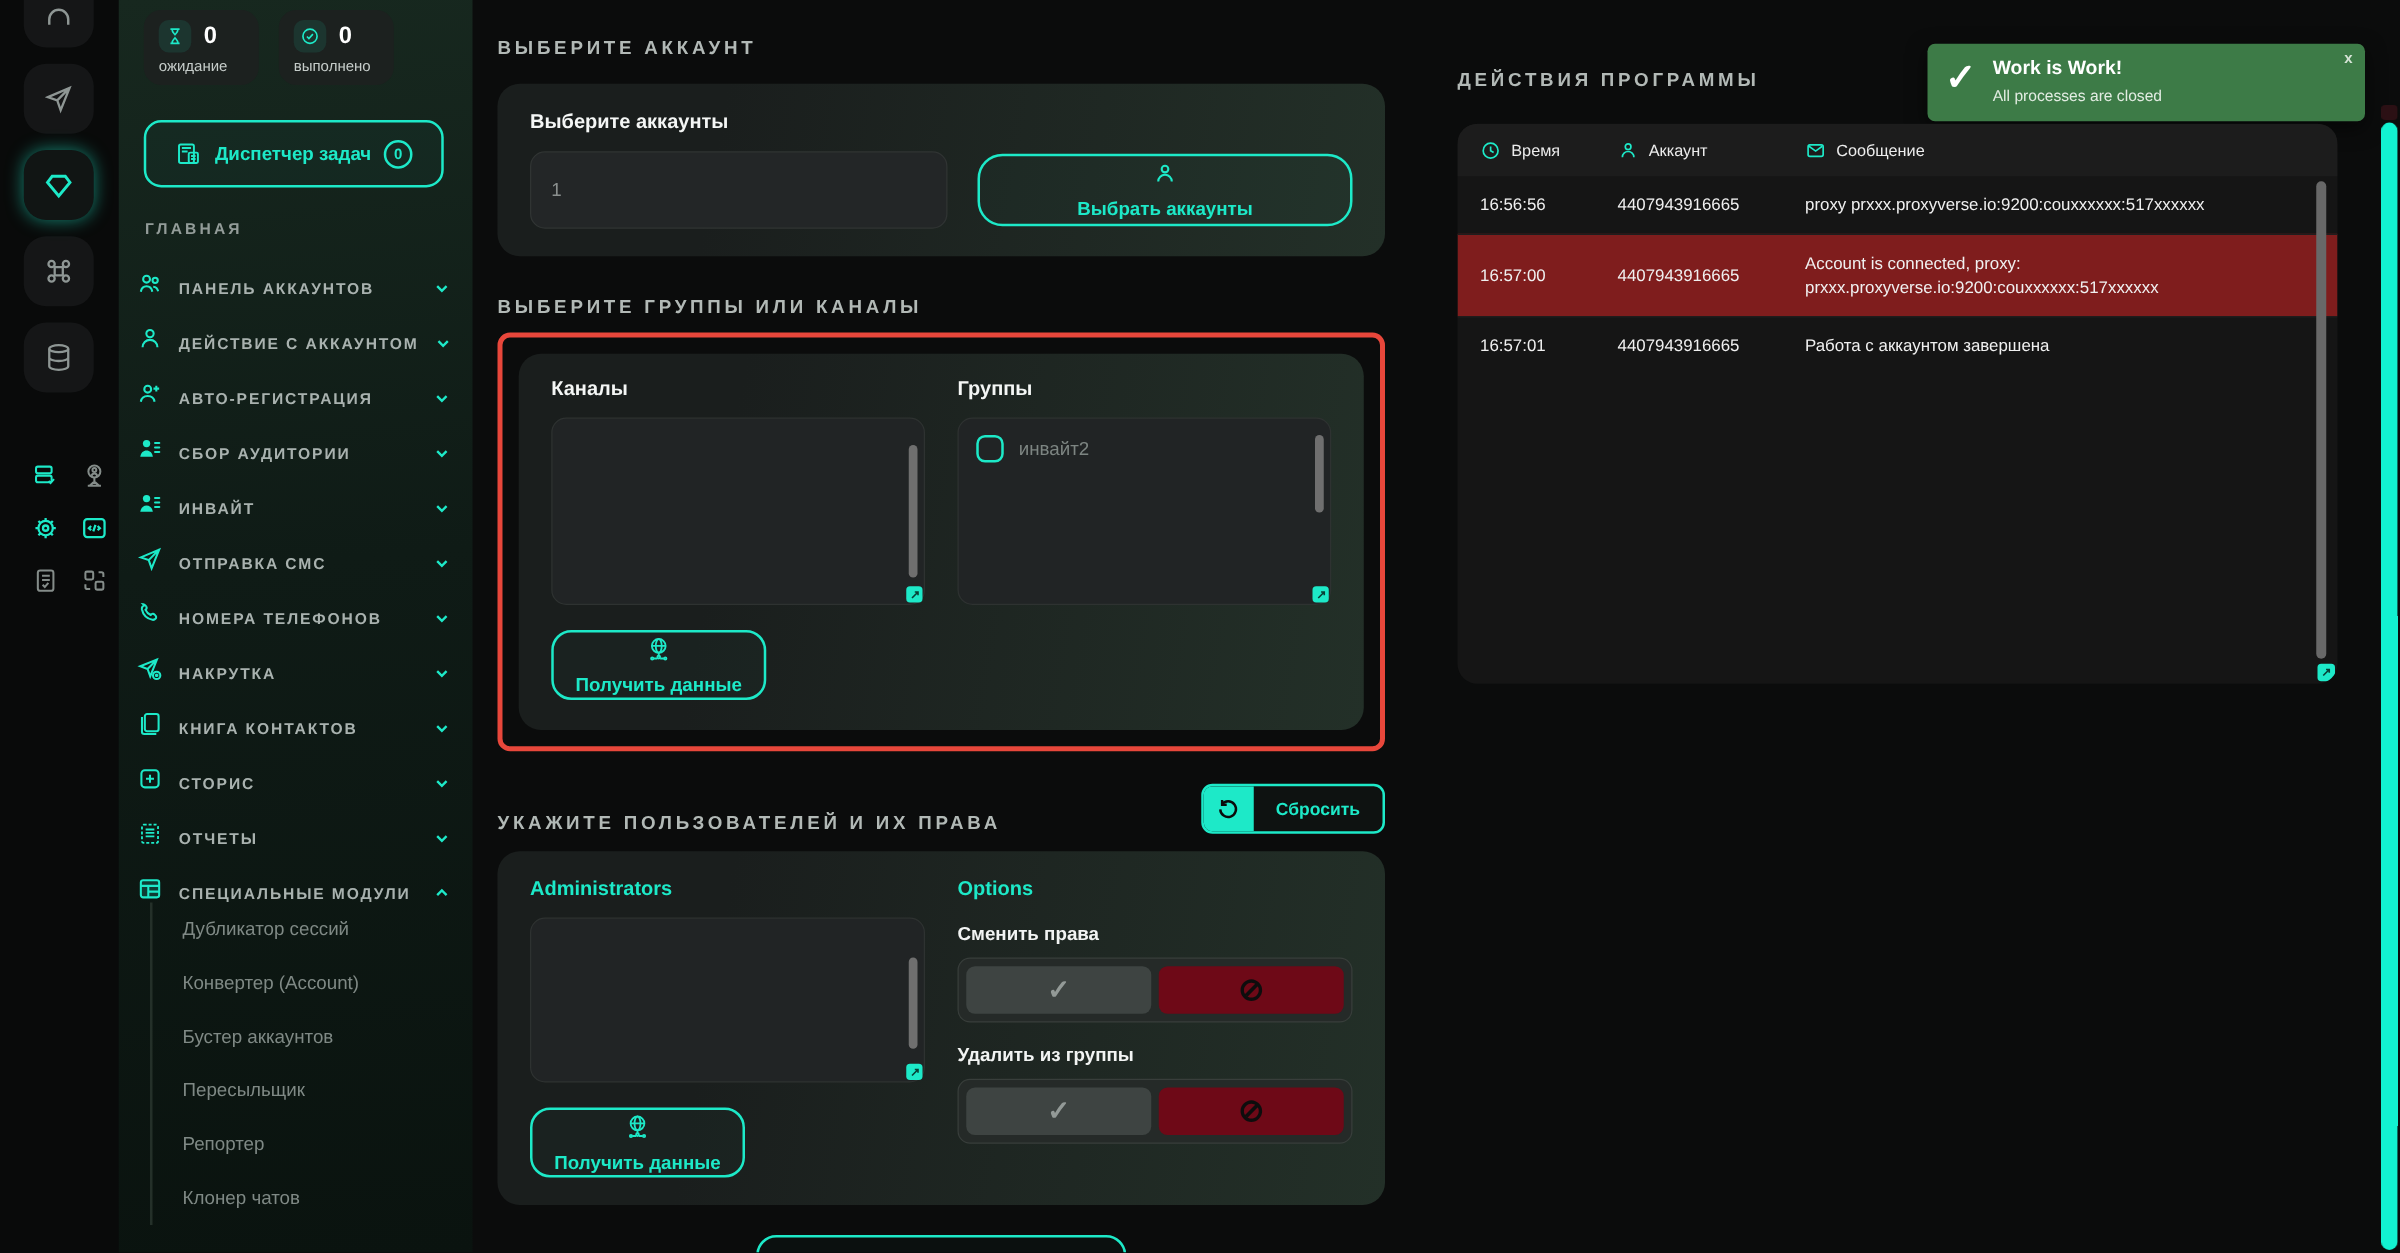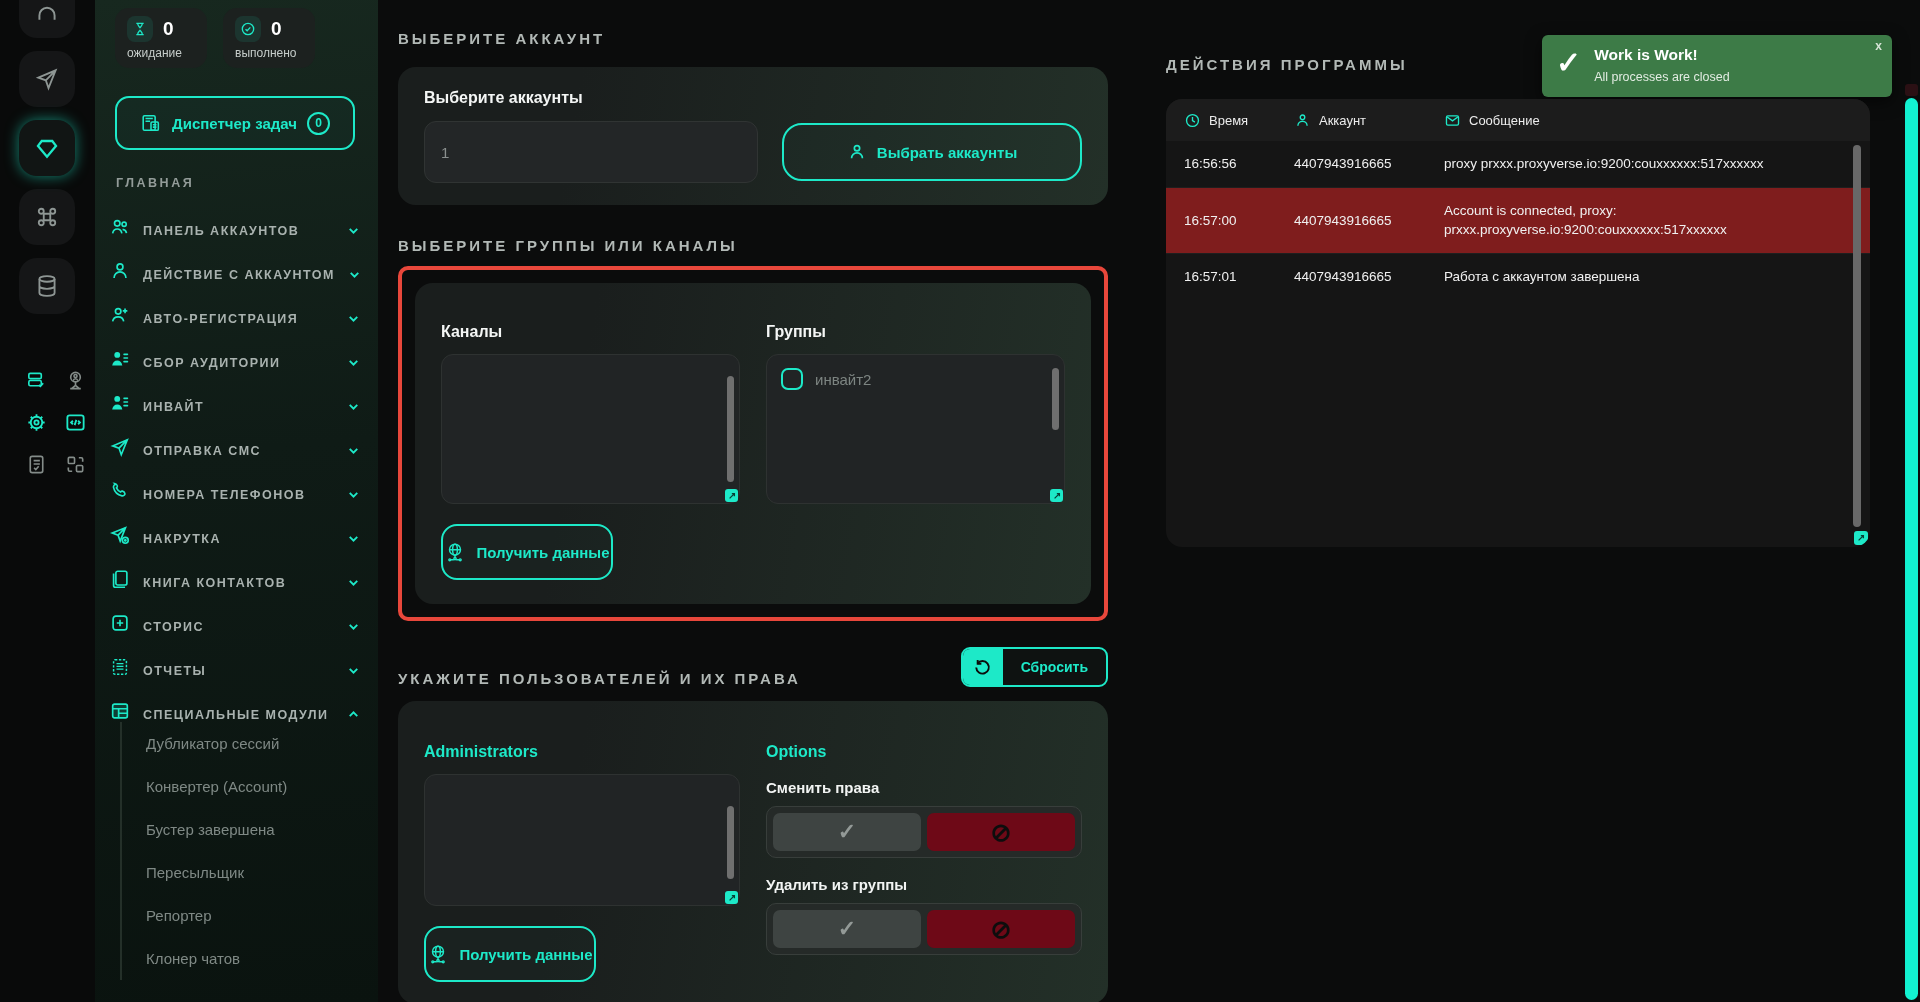--- a/index.html
+++ b/index.html
@@ -41,26 +41,26 @@
 
   
   .content{width:762px;flex-shrink:0;padding:30px 32px 0 20px;}
   .sect-title{font-size:15px;font-weight:bold;letter-spacing:3px;color:#b2b9b6;}
   .card{background:linear-gradient(100deg,#1a1e1d 25%,#233028 100%);border-radius:18px;}
   .card1{margin-top:20px;padding:22px 26px;}
   .fld-label{font-size:16px;font-weight:bold;color:#f4f6f5;}
   .row1{display:flex;gap:24px;margin-top:14px;align-items:center;}
   .inp{flex:1;height:62px;background:#232627;border:1px solid #303433;border-radius:12px;color:#e8e8e8;padding:0 16px;font-size:15px;outline:none;}
   .inp::placeholder{color:#8a8f8e;}
-  .btn-outline{border:2px solid var(--accent);color:var(--accent);font-weight:bold;background:rgba(29,233,200,.02);display:flex;align-items:center;justify-content:center;gap:10px;cursor:pointer;}
+  .btn-outline{border:2px solid var(--accent);color:var(--accent);font-weight:bold;background:rgba(29,233,200,.02);display:flex;align-items:center;justify-content:center;gap:10px;cursor:pointer;flex-direction:column;}
   .btn-select{width:300px;height:58px;border-radius:20px;font-size:15px;flex-shrink:0;}
   .h2{margin-top:32px;}
   .redbox{margin-top:12px;border:4px solid var(--red);border-radius:10px;padding:13px;}
   .card2{padding:20px 26px 24px;}
-  .cols{display:flex;gap:26px;margin-top:20px;}
+  .cols{display:flex;gap:26px;}
   .col{flex:1;min-width:0;}
   .box{position:relative;margin-top:13px;height:150px;background:#212425;border:1px solid #2e3231;border-radius:12px;}
   .thumb{position:absolute;right:5px;width:7px;background:#6f6f6f;border-radius:4px;cursor:pointer;}
   .grip{position:absolute;right:1px;bottom:1px;width:13px;height:13px;background:var(--accent);border-radius:3px;display:flex;align-items:center;justify-content:center;cursor:nwse-resize;color:#083f36;}
   .cbrow{display:flex;align-items:center;gap:12px;padding:13px 14px;}
   .cb{width:22px;height:22px;border:2px solid var(--accent);border-radius:7px;flex-shrink:0;cursor:pointer;}
   .cb-label{font-size:15px;color:#7d8582;}
   .btn-fetch{margin-top:20px;width:172px;height:56px;border-radius:16px;font-size:15px;}
   .h3row{margin-top:26px;display:flex;align-items:flex-end;justify-content:space-between;}
   .btn-reset{display:flex;height:40px;border:2px solid var(--accent);border-radius:9px;overflow:hidden;background:#0e1211;cursor:pointer;}
@@ -401,21 +401,21 @@
       <span class="chev">
           <svg width="15" height="15" viewBox="0 0 24 24" fill="none" stroke="currentColor" stroke-width="3">
             <path d="M6 14.5l6-6 6 6"></path>
           </svg>
         </span>
     </div>
 
     <div class="submenu">
       <div class="smi">Дубликатор сессий</div>
       <div class="smi">Конвертер (Account)</div>
-      <div class="smi">Бустер завершена</div>
+      <div class="smi">Бустер аккаунтов</div>
       <div class="smi">Пересыльщик</div>
       <div class="smi">Репортер</div>
       <div class="smi">Клонер чатов</div>
     </div>
   </nav>
 
   <main class="content">
     <div class="sect-title">ВЫБЕРИТЕ АККАУНТ</div>
 
     <div class="card card1">

